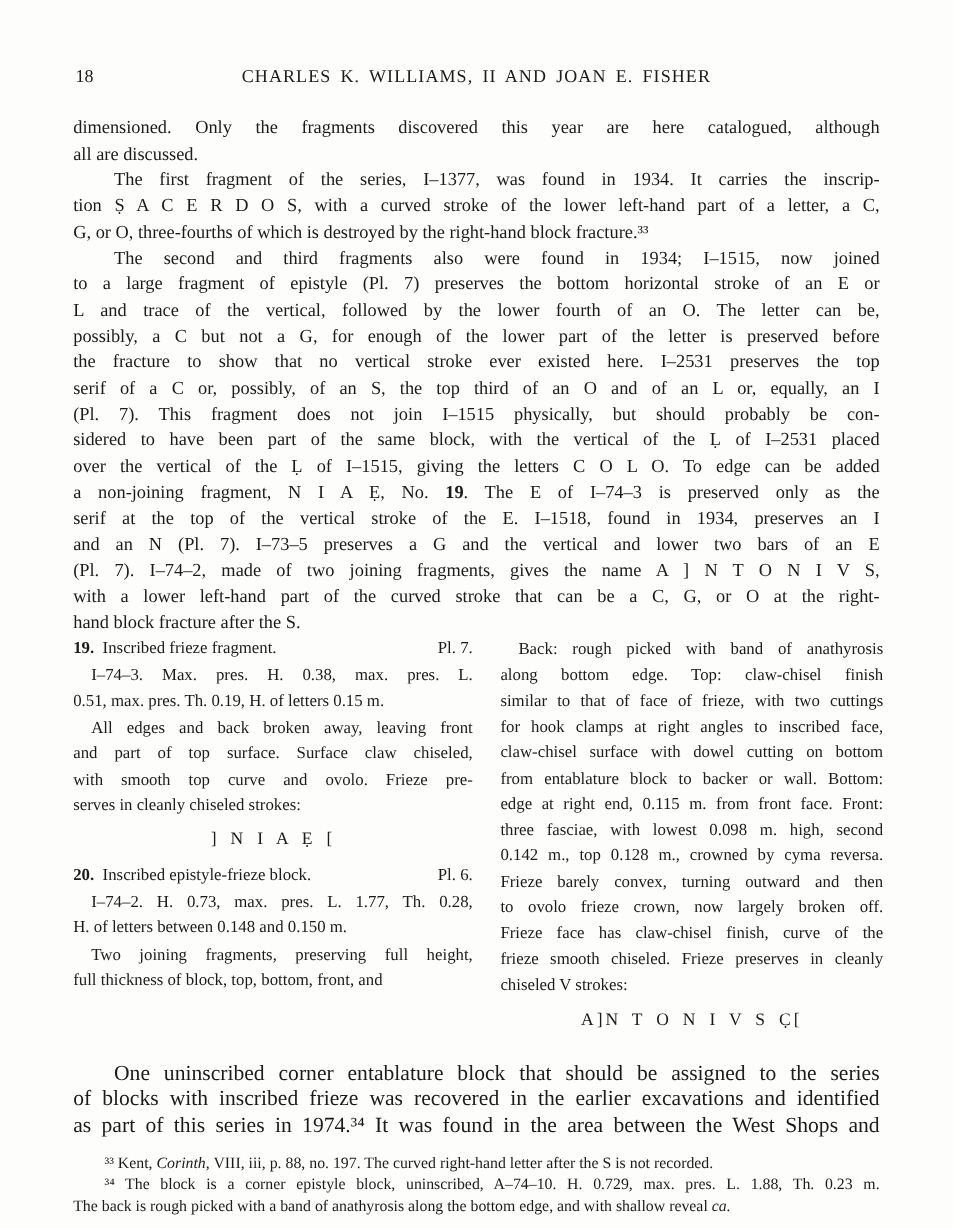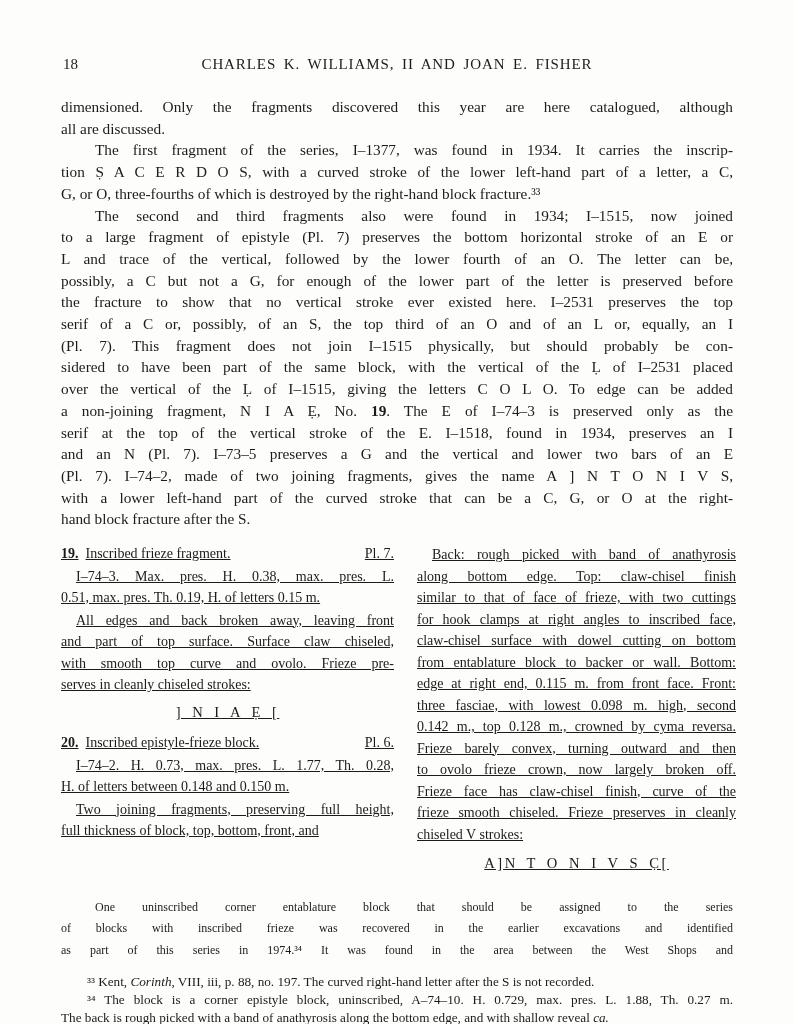--- a/index.html
+++ b/index.html
@@ -24,40 +24,40 @@
     -moz-text-align-last:justify;
   }
   .lines .line:last-child{text-align-last:left;-moz-text-align-last:left;}
   .lines.cont .line:last-child{text-align-last:justify;-moz-text-align-last:justify;}
   .b{font-weight:bold;}
   .i{font-style:italic;}
   
   .bodytext{font-size:15.3px;line-height:21.7px;}
   .para.indent .line:first-child{text-indent:34px;}
   
-  .catalog{display:flex;margin-top:13px;text-decoration:underline;}
+  .catalog{display:flex;}
   .col-left{width:333px;margin-right:23px;flex:none;}
   .col-right{width:319px;flex:none;}
   .catalog{font-size:14px;line-height:21.5px;}
   .entry-head{display:flex;justify-content:space-between;}
   .entry-num{font-weight:bold;}
   .entry-title{margin-left:7px;}
   .clines{margin-top:1px;}
   .clines .line:first-child{text-indent:15px;}
   .inscription{
     text-align:center;
     letter-spacing:2.5px;
     word-spacing:3px;
     font-size:14.6px;
     margin:6px 0 7px 0;
   }
   .entry20{margin-top:9px;}
   .col-right .inscription{margin-top:8px;}
   
-  .closing{margin-top:15px;font-size:12px;line-height:21.7px;}
+  .closing{margin-top:15px;font-size:18px;line-height:21.7px;}
   .closing .line:first-child{text-indent:34px;}
   
   .footnotes{margin-top:11px;font-size:13.2px;line-height:18.4px;}
   .fn .line:first-child{text-indent:26px;}
 </style>
 </head>
 <body>
 
 <div class="page">
 
@@ -154,18 +154,18 @@
       <div class="line">One uninscribed corner entablature block that should be assigned to the series</div>
       <div class="line">of blocks with inscribed frieze was recovered in the earlier excavations and identified</div>
       <div class="line">as part of this series in 1974.³⁴ It was found in the area between the West Shops and</div>
     </div>
 
   <div class="footnotes">
     <div class="fn lines">
         <div class="line"><span>³³ Kent, </span><span class="i">Corinth</span><span>, VIII, iii, p. 88, no. 197. The curved right-hand letter after the S is not recorded.</span></div>
       </div>
     <div class="fn lines">
-        <div class="line">³⁴ The block is a corner epistyle block, uninscribed, A–74–10. H. 0.729, max. pres. L. 1.88, Th. 0.27 m.</div>
+        <div class="line">³⁴ The block is a corner epistyle block, uninscribed, A–74–10. H. 0.729, max. pres. L. 1.88, Th. 0.23 m.</div>
         <div class="line"><span>The back is rough picked with a band of anathyrosis along the bottom edge, and with shallow reveal </span><span class="i">ca.</span></div>
       </div>
   </div>
 
 </div>
 
 </body></html>

